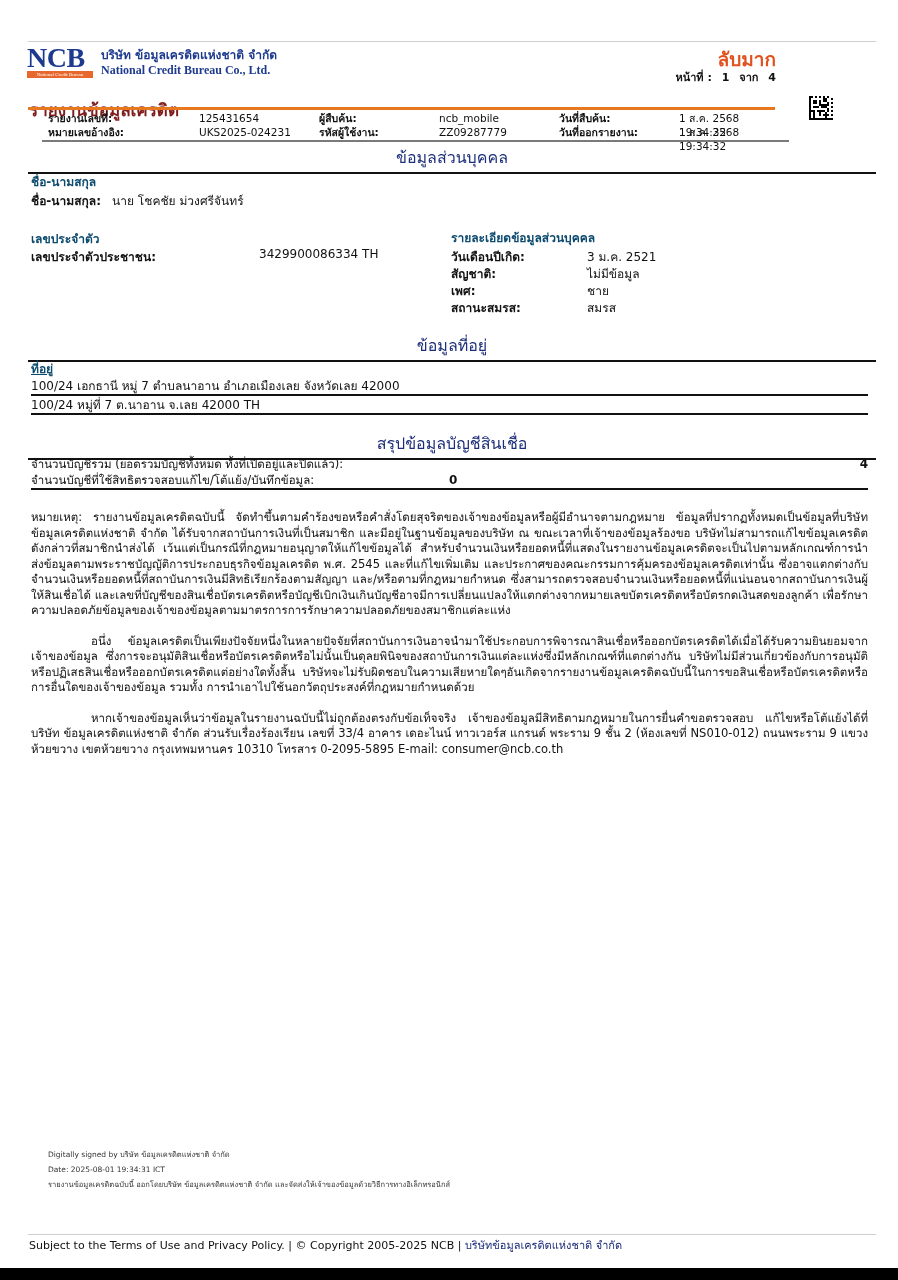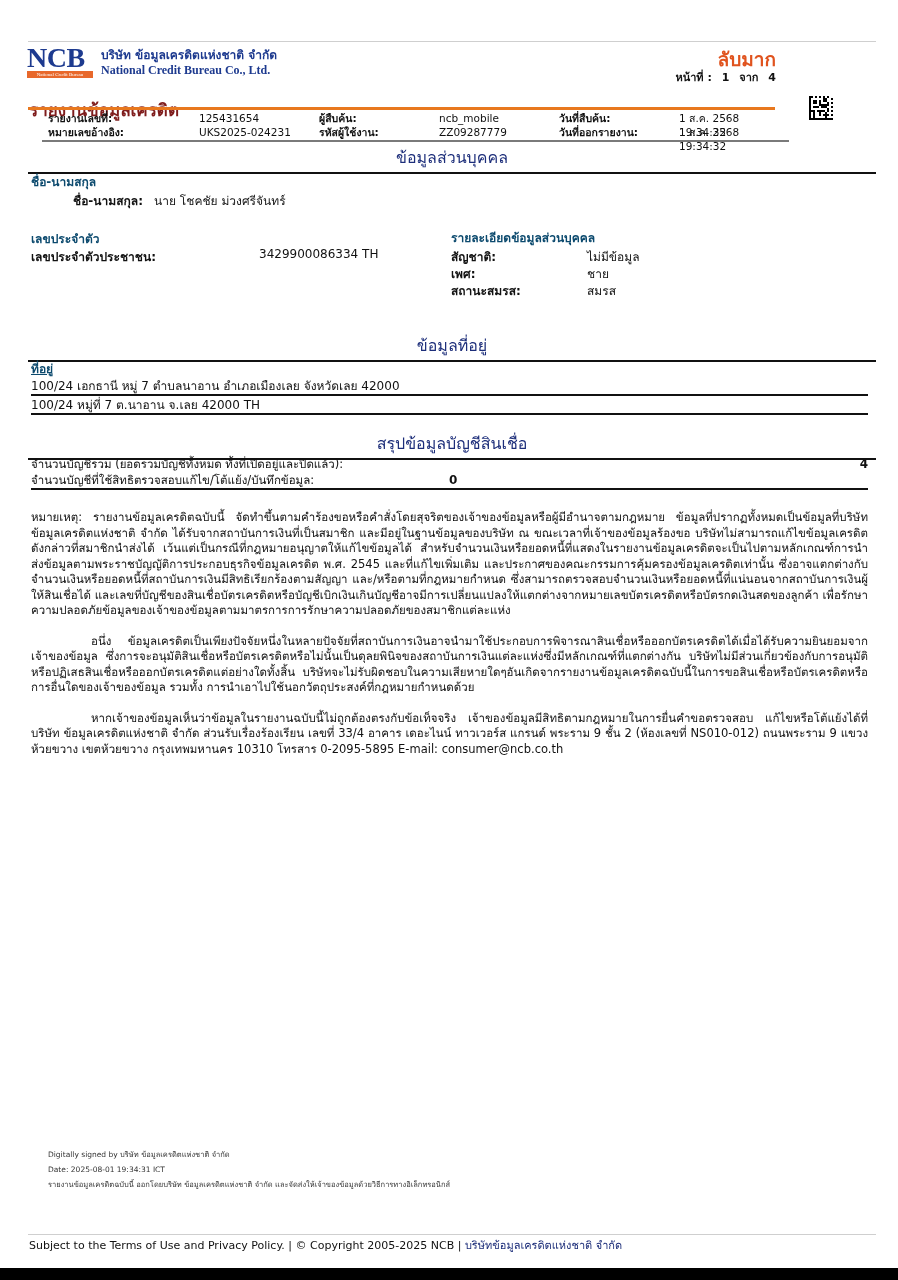--- a/index.html
+++ b/index.html
@@ -111,31 +111,35 @@
     <rect x="4" y="7" width="4" height="1" fill="#000"></rect>
     <rect x="9" y="6" width="1" height="2" fill="#000"></rect>
   <rect x="2" y="8" width="1" height="3" fill="#000"></rect>
     <rect x="5" y="8" width="1" height="2" fill="#000"></rect>
     <rect x="7" y="9" width="3" height="1" fill="#000"></rect>
     <rect x="8" y="8" width="1" height="3" fill="#000"></rect>
 </svg>
 
 <div class="abs section-head" style="top:145px;">ข้อมูลส่วนบุคคล</div>
 <div class="abs sub-head" style="left:31px; top:172px;">ชื่อ-นามสกุล</div>
-<div class="abs" style="left:31px; top:190px;margin-left:42px;">
+<div class="abs" style="left:31px; top:190px;">
   <span class="lbl">ชื่อ-นามสกุล:</span>
   <span class="val" style="margin-left:6px;">นาย โชคชัย ม่วงศรีจันทร์</span>
 </div>
 
 <div class="abs sub-head" style="left:31px; top:229px;">เลขประจำตัว</div>
 <div class="abs lbl" style="left:31px; top:247px;">เลขประจำตัวประชาชน:</div>
 <div class="abs val" style="left:259px; top:247px;">3429900086334 TH</div>
 
 <div class="abs sub-head" style="left:451px; top:228px;">รายละเอียดข้อมูลส่วนบุคคล</div>
 <div class="abs" style="left:451px; top:247px; width:300px;">
+  <div style="display:flex; height:17px;">
+    <div class="lbl" style="width:136px;">วันเดือนปีเกิด:</div>
+    <div class="val">3 ม.ค. 2521</div>
+  </div>
   <div style="display:flex; height:17px;">
     <div class="lbl" style="width:136px;">สัญชาติ:</div>
     <div class="val">ไม่มีข้อมูล</div>
   </div>
   <div style="display:flex; height:17px;">
     <div class="lbl" style="width:136px;">เพศ:</div>
     <div class="val">ชาย</div>
   </div>
   <div style="display:flex; height:17px;">
     <div class="lbl" style="width:136px;">สถานะสมรส:</div>

